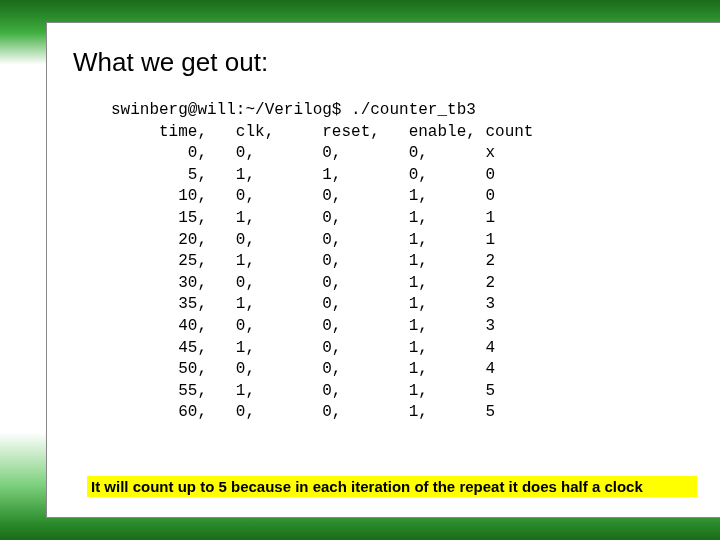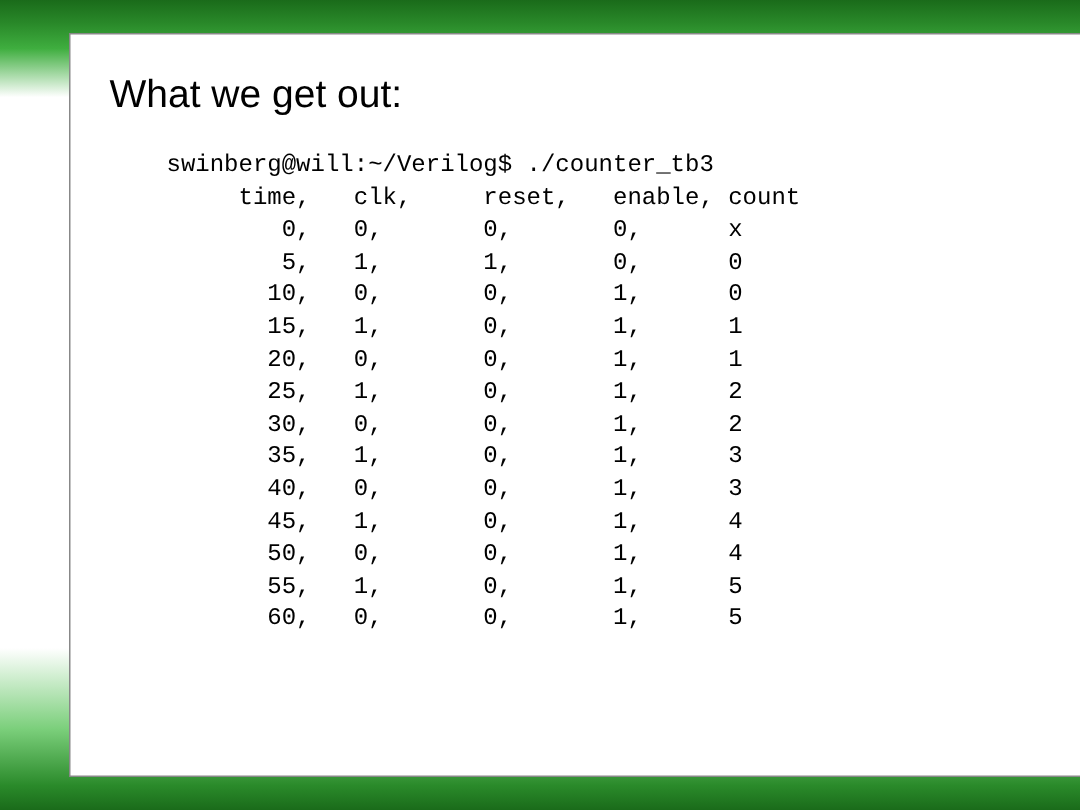--- a/index.html
+++ b/index.html
@@ -81,15 +81,18 @@
        20,   0,       0,       1,      1
        25,   1,       0,       1,      2
        30,   0,       0,       1,      2
        35,   1,       0,       1,      3
        40,   0,       0,       1,      3
        45,   1,       0,       1,      4
        50,   0,       0,       1,      4
        55,   1,       0,       1,      5
        60,   0,       0,       1,      5</div>
 
+    <div class="highlight-block">
+      <div class="note">It will count up to 5 because in each iteration of the repeat it does half a clock</div>
+    </div>
 
   </div>
 </div>
 
 </body></html>

